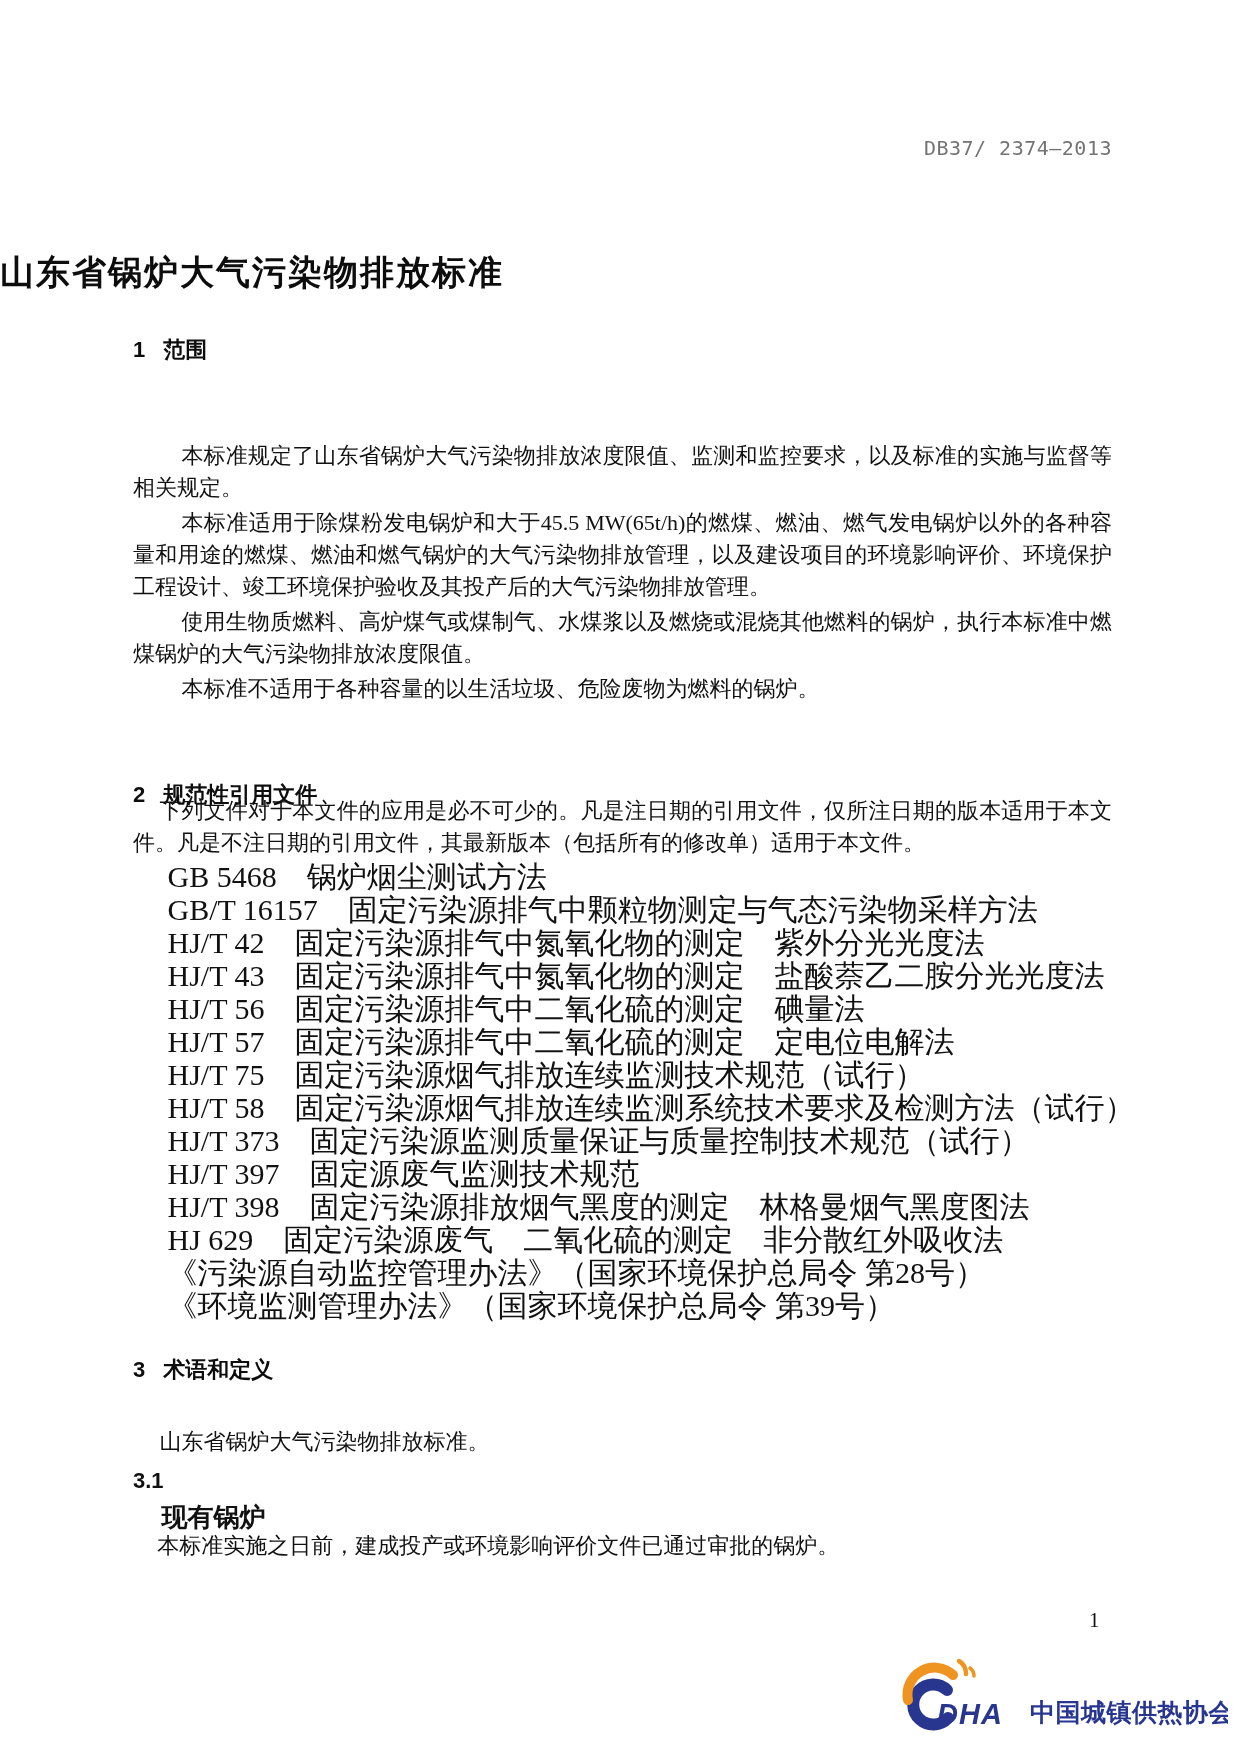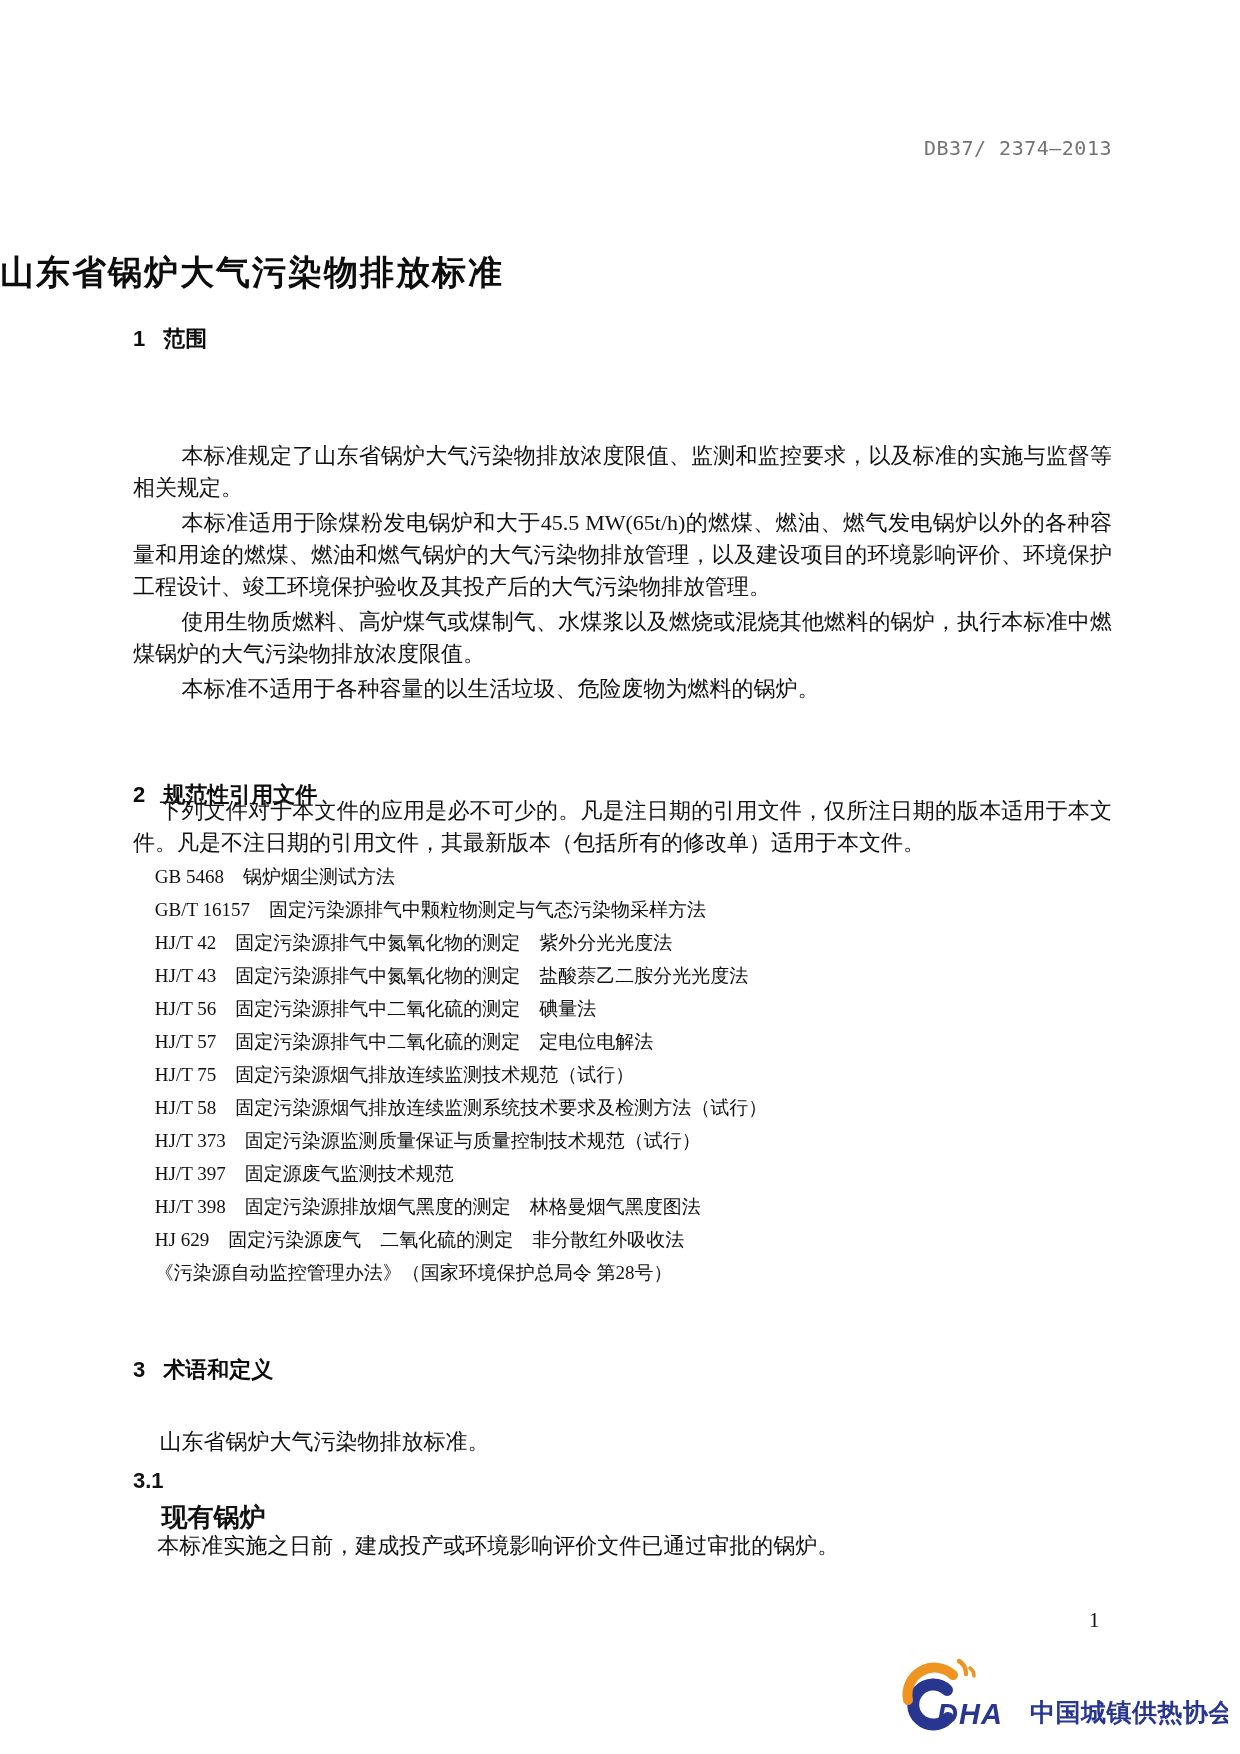--- a/index.html
+++ b/index.html
@@ -45,21 +45,21 @@
   .body-text {
     font-size: 22px;
     line-height: 32px;
     text-align: justify;
   }
   .body-text p {
     margin: 0 0 3px 0;
     text-indent: 2.2em;
   }
 
-  .ref-list { font-size: 19px; }
+  .ref-list { font-size: 30px; }
   .ref-item {
     line-height: 33px;
     padding-left: 1.15em;
     white-space: nowrap;
   }
 
   .term-number {
     font-family: "Liberation Sans", "DejaVu Sans", sans-serif;
     font-weight: 600;
     font-size: 22px;
@@ -82,21 +82,21 @@
 
   .logo { top: 1648px; left: 893px; width: 335px; height: 92px; }
 </style>
 </head>
 <body>
 
 <div class="abs doc-code">DB37/ 2374—2013</div>
 
 <div class="abs doc-title">山东省锅炉大气污染物排放标准</div>
 
-<div class="abs col sec-heading" style="top:324px">
+<div class="abs col sec-heading" style="top:335px">
   <span class="num">1</span><span>范围</span>
 </div>
 
 <div class="abs col body-text" style="top:440px">
     <p>本标准规定了山东省锅炉大气污染物排放浓度限值、监测和监控要求，以及标准的实施与监督等相关规定。</p>
     <p>本标准适用于除煤粉发电锅炉和大于45.5 MW(65t/h)的燃煤、燃油、燃气发电锅炉以外的各种容量和用途的燃煤、燃油和燃气锅炉的大气污染物排放管理，以及建设项目的环境影响评价、环境保护工程设计、竣工环境保护验收及其投产后的大气污染物排放管理。</p>
     <p>使用生物质燃料、高炉煤气或煤制气、水煤浆以及燃烧或混烧其他燃料的锅炉，执行本标准中燃煤锅炉的大气污染物排放浓度限值。</p>
     <p>本标准不适用于各种容量的以生活垃圾、危险废物为燃料的锅炉。</p>
   </div>
 
@@ -115,20 +115,21 @@
     <div class="ref-item">HJ/T 43　固定污染源排气中氮氧化物的测定　盐酸萘乙二胺分光光度法</div>
     <div class="ref-item">HJ/T 56　固定污染源排气中二氧化硫的测定　碘量法</div>
     <div class="ref-item">HJ/T 57　固定污染源排气中二氧化硫的测定　定电位电解法</div>
     <div class="ref-item">HJ/T 75　固定污染源烟气排放连续监测技术规范（试行）</div>
     <div class="ref-item">HJ/T 58　固定污染源烟气排放连续监测系统技术要求及检测方法（试行）</div>
     <div class="ref-item">HJ/T 373　固定污染源监测质量保证与质量控制技术规范（试行）</div>
     <div class="ref-item">HJ/T 397　固定源废气监测技术规范</div>
     <div class="ref-item">HJ/T 398　固定污染源排放烟气黑度的测定　林格曼烟气黑度图法</div>
     <div class="ref-item">HJ 629　固定污染源废气　二氧化硫的测定　非分散红外吸收法</div>
     <div class="ref-item">《污染源自动监控管理办法》（国家环境保护总局令 第28号）</div>
+    <div class="ref-item">《环境监测管理办法》（国家环境保护总局令 第39号）</div>
   </div>
 
 <div class="abs col sec-heading" style="top:1355px">
   <span class="num">3</span><span>术语和定义</span>
 </div>
 
 <div class="abs col body-text" style="top:1426px">
   <p style="text-indent:1.2em">山东省锅炉大气污染物排放标准。</p>
 </div>
 

